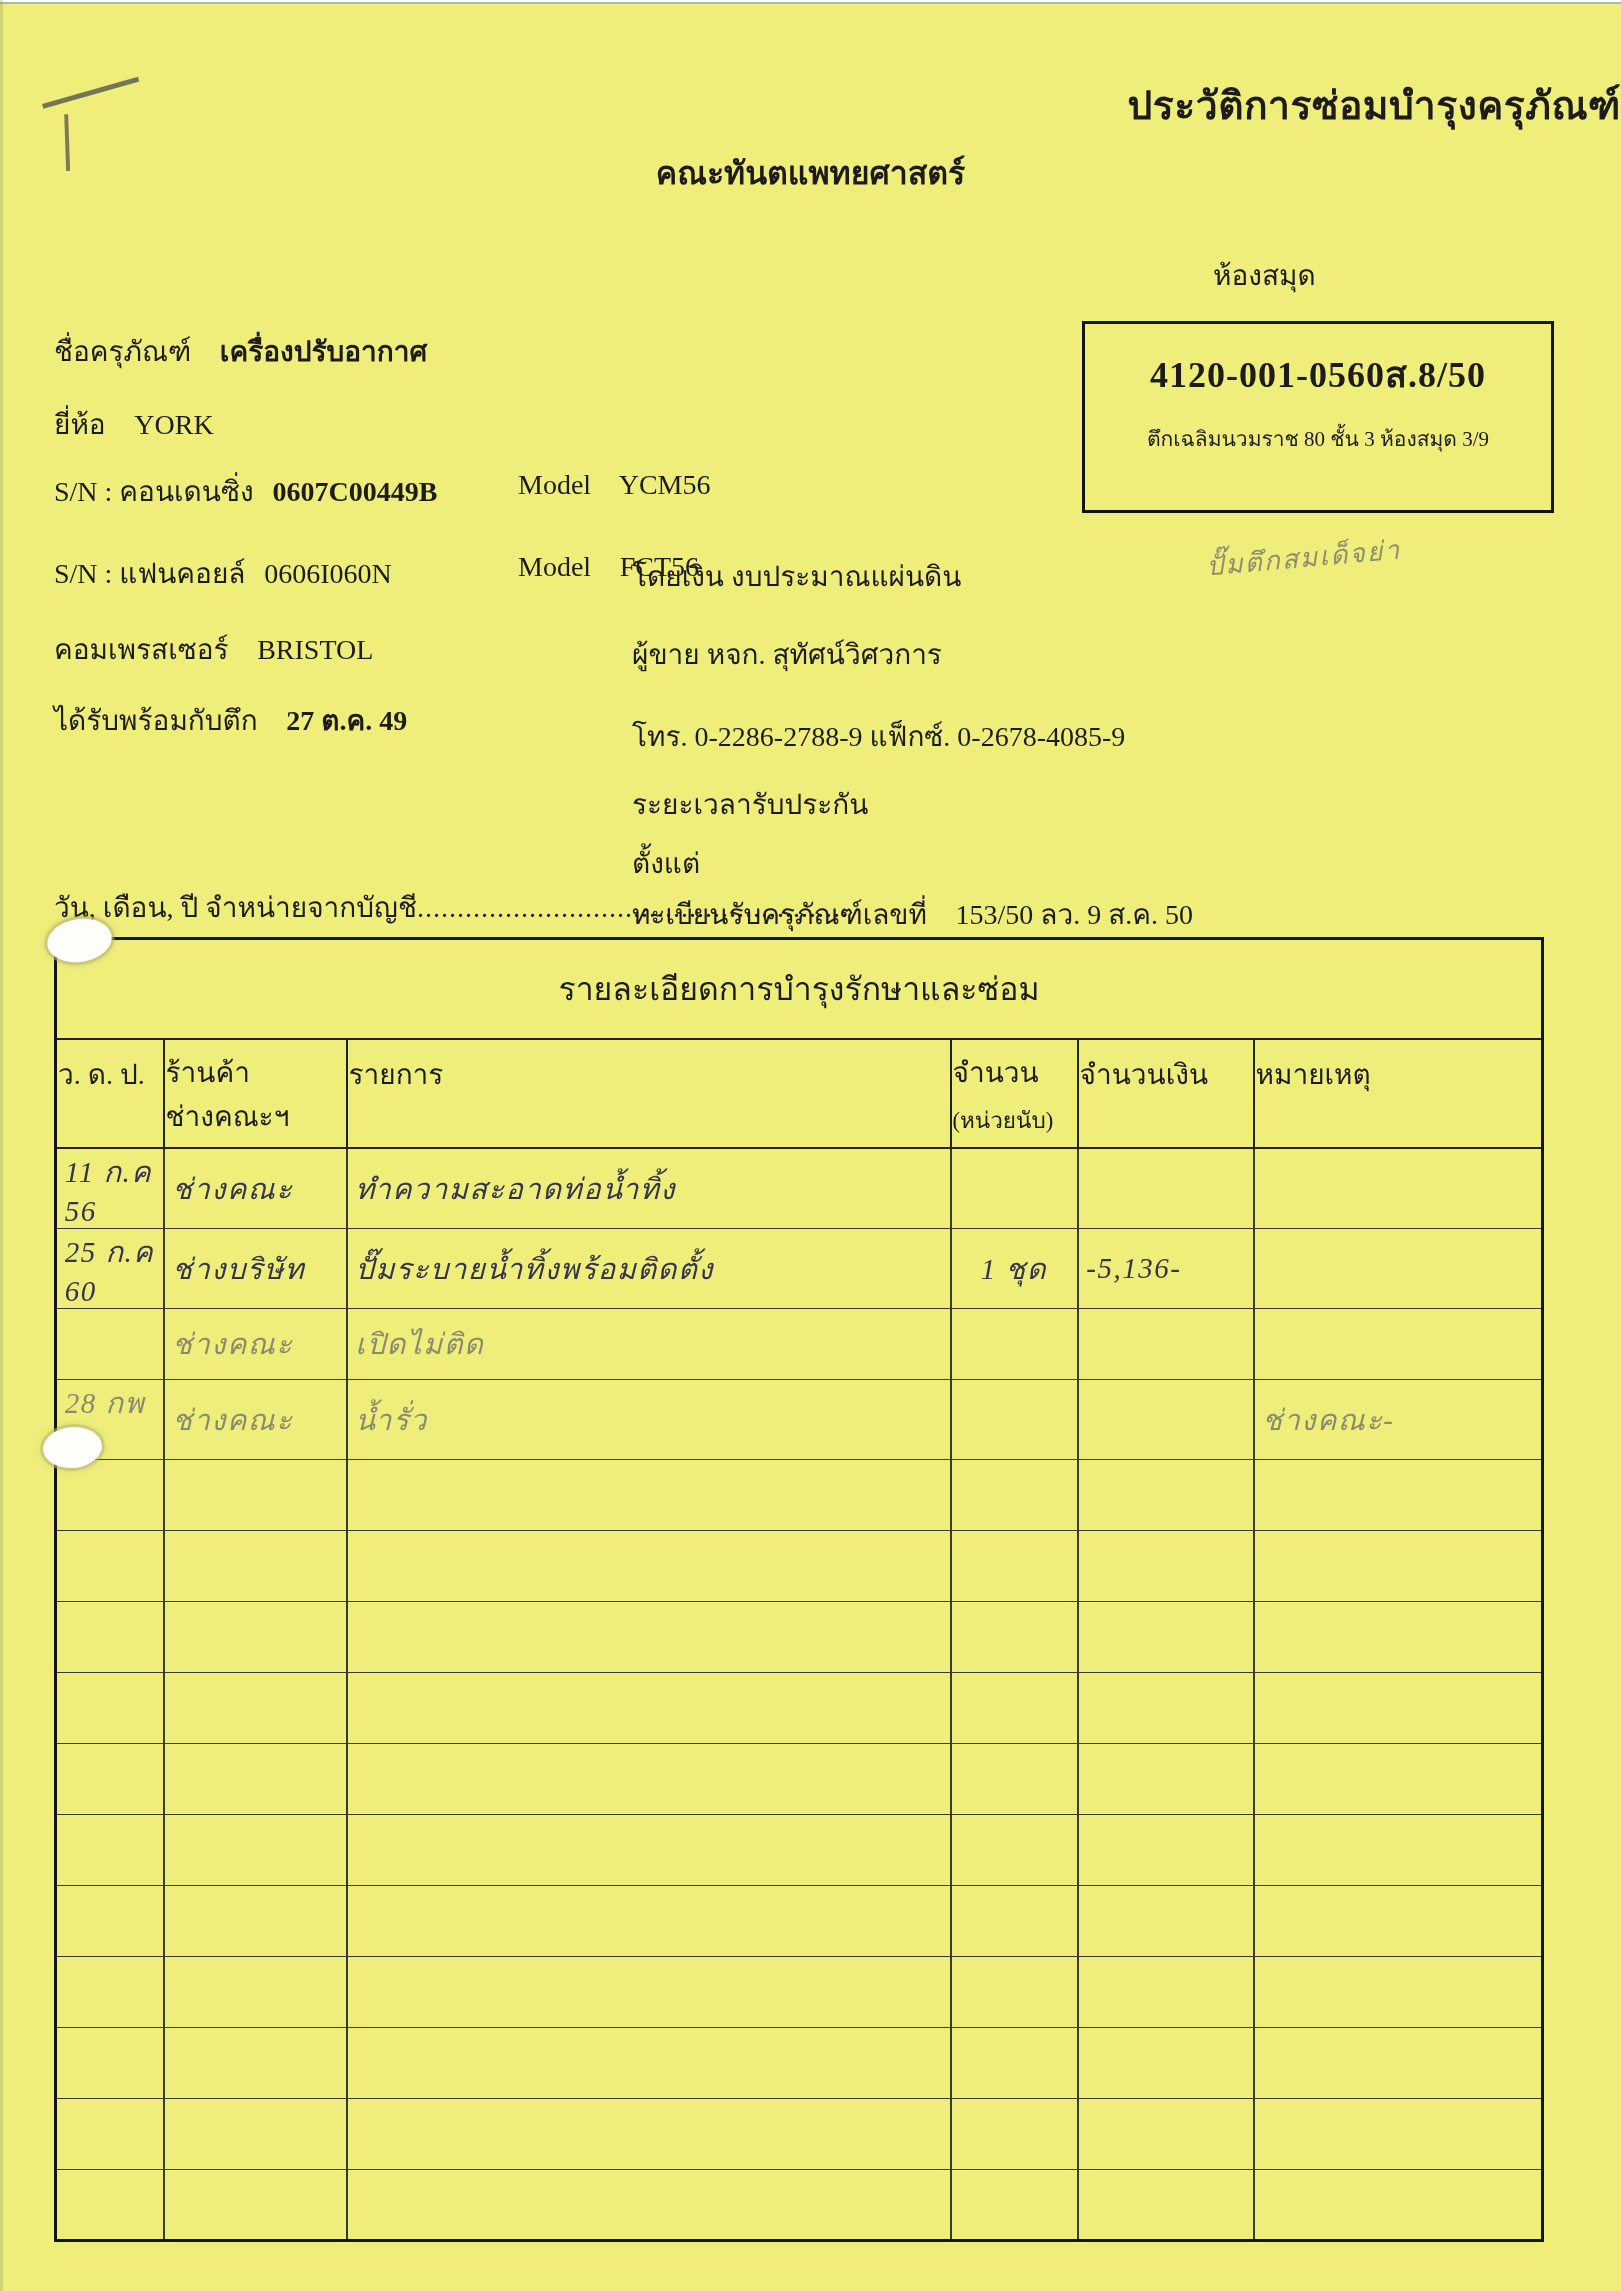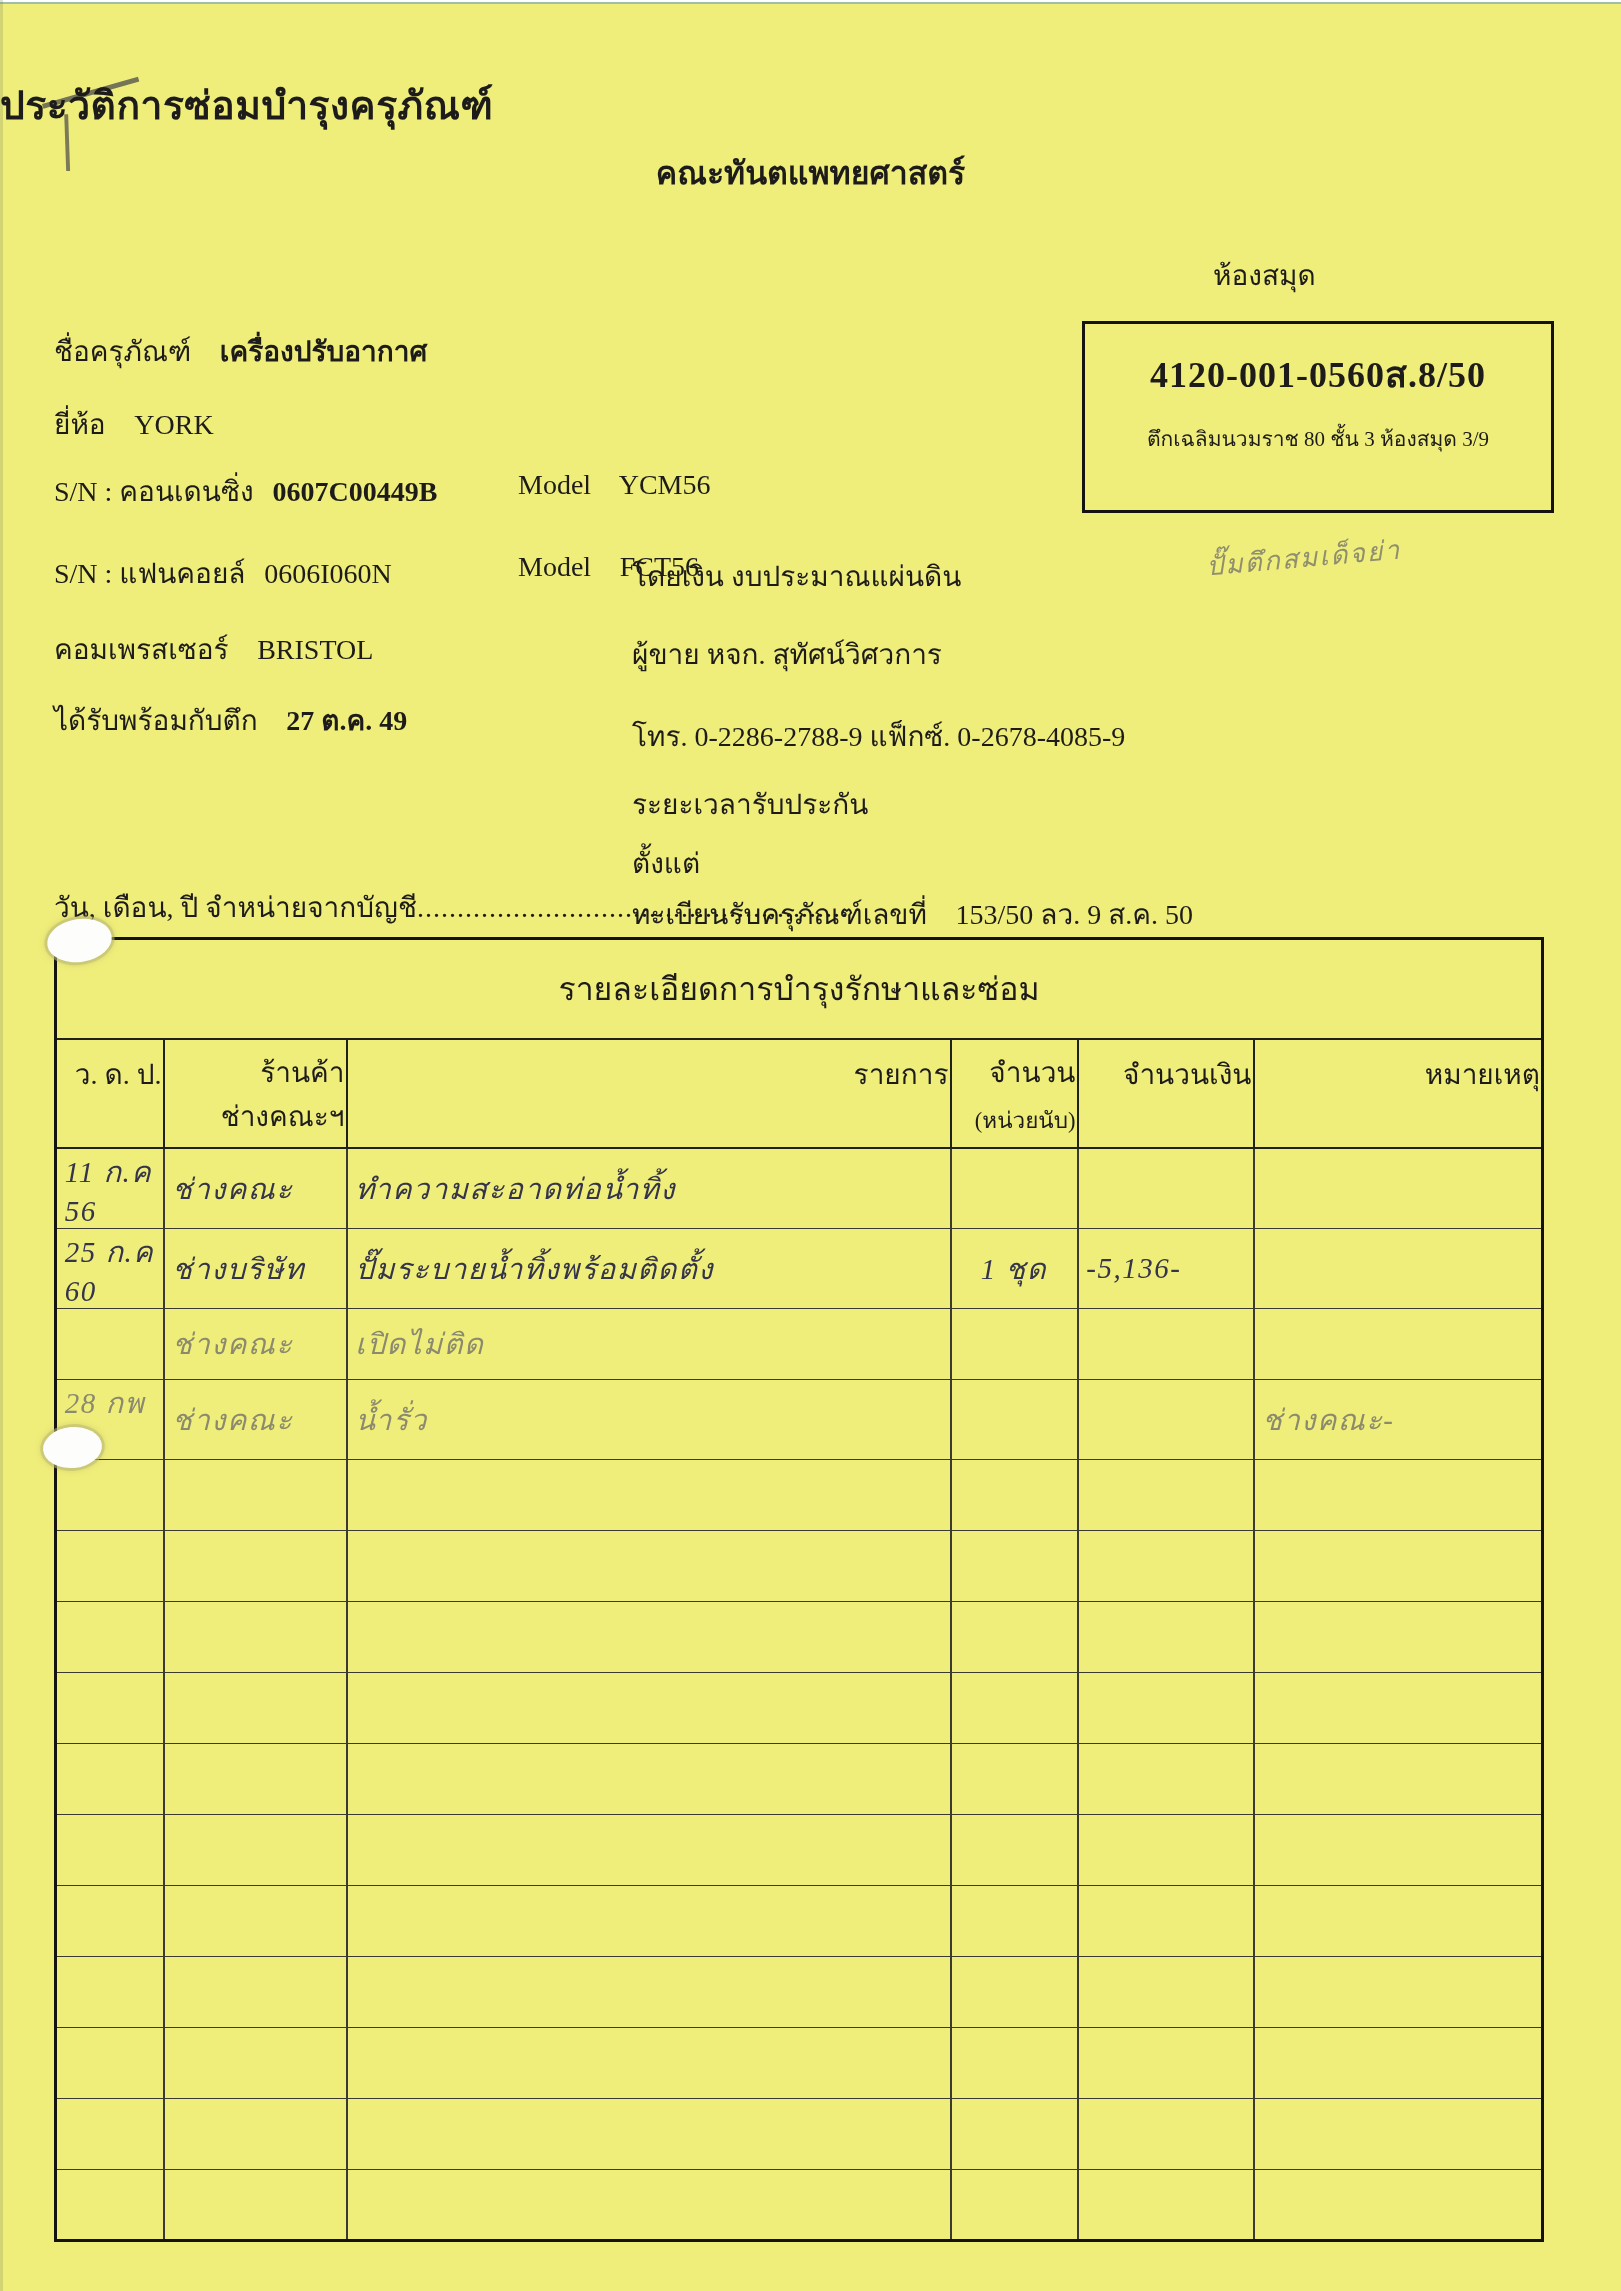--- a/index.html
+++ b/index.html
@@ -8,21 +8,21 @@
     width:1621px;height:2292px;
     background:#f0ee7b;
     font-family:"Liberation Serif", serif;
     color:#1d1c1a;
     overflow:hidden;
   }
   .scan-edge-top{position:absolute;top:0;left:0;width:100%;height:5.9px;
     background:linear-gradient(to bottom,#ffffff 0 2px,#9dbfa9 2px 3.9px,rgba(0,0,0,0) 3.9px);}
   .scan-edge-left{position:absolute;top:0;left:0;width:2.9px;height:100%;background:rgba(120,130,90,.25);}
 
-  .doc-title{position:absolute;top:74px;left:0;width:100%;text-align:left;
+  .doc-title{position:absolute;top:74px;left:0;width:100%;text-align:right;
     font-size:39px;font-weight:bold;letter-spacing:0.5px;}
   .doc-subtitle{position:absolute;top:147px;left:0;width:100%;text-align:center;
     font-size:32px;font-weight:bold;}
 
   .room-label{position:absolute;top:253px;left:1213px;font-size:28px;}
 
   .code-box{position:absolute;top:321px;left:1082px;width:472px;height:192px;
     border:3.9px solid #14130f;box-sizing:border-box;text-align:center;}
   .code-box .cb-title{margin-top:13.7px;font-size:30px;font-weight:bold;}
   .code-box .cb-code{margin-top:21.6px;font-size:36px;font-weight:bold;letter-spacing:1px;}
@@ -41,21 +41,21 @@
 
   
   .mtable{position:absolute;top:937px;left:54px;border-collapse:collapse;
     table-layout:fixed;width:1488px;}
   .mtable td,.mtable th{border:2px solid #20201c;box-sizing:border-box;
     font-weight:normal;overflow:hidden;}
   .mtable .trow td{border-top-width:1px;border-bottom-width:1px;border-color:#3a3a32;
     border-left-width:2px;border-right-width:2px;}
   .mtable{border:3.9px solid #14130f;}
   .t-title{height:100px;text-align:center;font-size:32px;font-weight:bold;}
-  .t-head{height:84px;text-align:right;font-size:28px;vertical-align:top;}
+  .t-head{height:84px;text-align:left;font-size:28px;vertical-align:top;}
   .t-head .two{display:flex;flex-direction:column;justify-content:space-between;
     height:100%;padding:9.8px 0 7.8px 0;box-sizing:border-box;}
   .t-head .one{padding-top:11.8px;}
   .small{font-size:22.5px;}
   .trow{height:71px;}
   .trow td{vertical-align:middle;font-size:29px;padding:0 7.8px;}
   .c-date{text-align:left;padding-left:13.7px;}
   .c-qty{text-align:center;}
 
   .hole{position:absolute;background:#fdfdfb;border-radius:50%;

